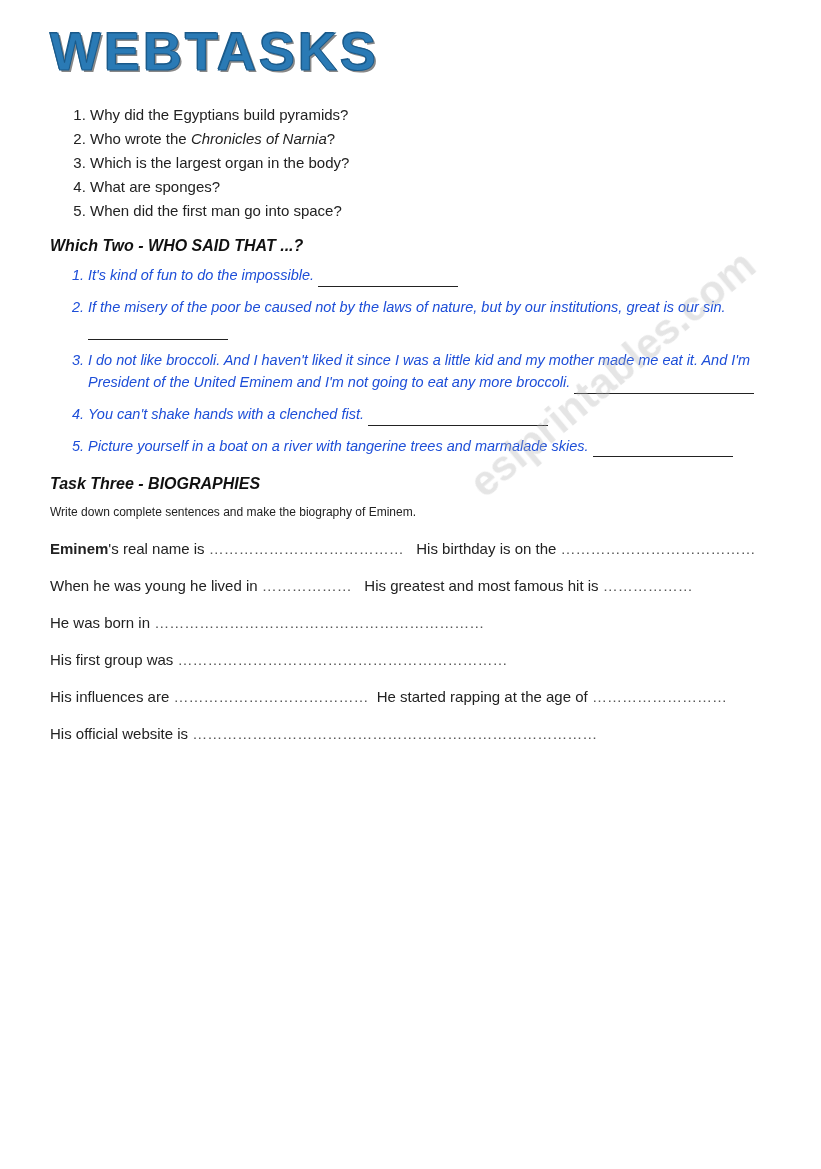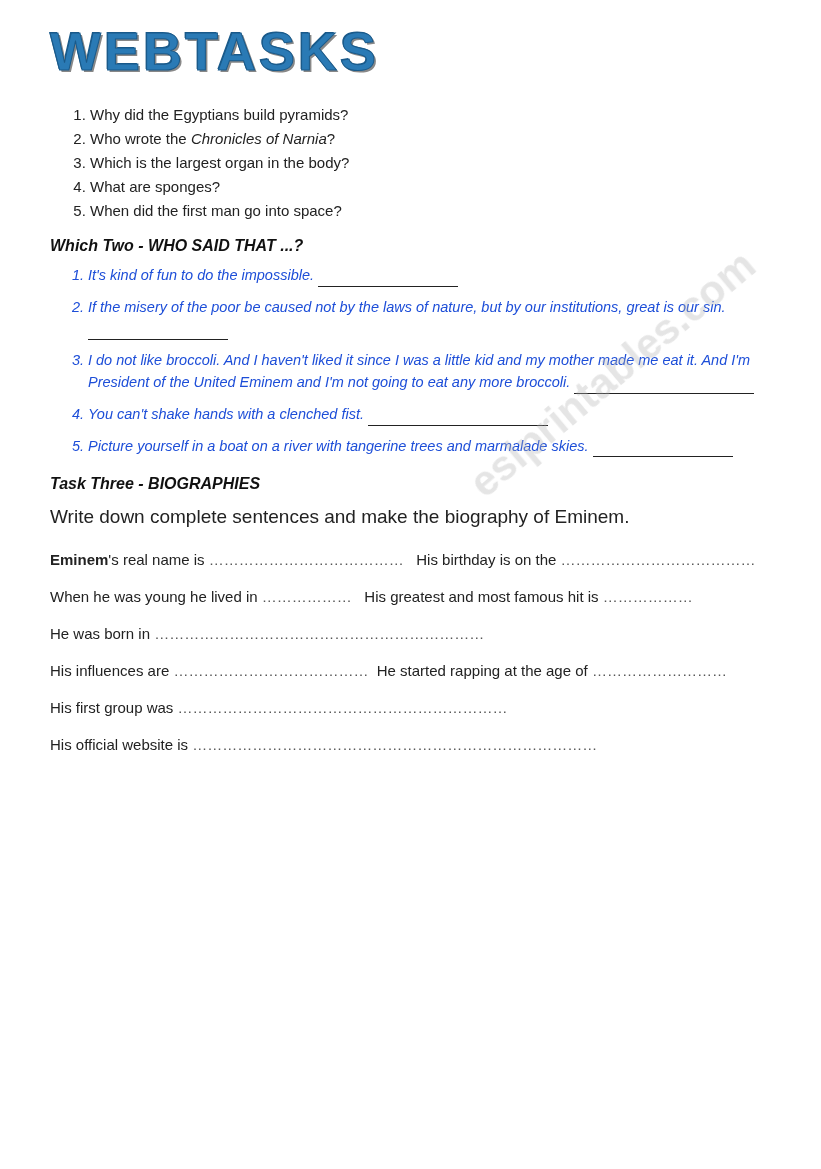--- a/index.html
+++ b/index.html
@@ -80,21 +80,21 @@
 
     .blank-long {
       min-width: 180px;
     }
 
     .task-three-section {
       margin-top: 10px;
     }
 
     .task-three-intro {
-      font-size: 19px;
+      font-size: 12px;
       margin-bottom: 16px;
       color: #222;
       line-height: 1.5;
     }
 
     .bio-line {
       margin-bottom: 13px;
       font-size: 15px;
       line-height: 1.6;
       color: #222;
@@ -186,24 +186,24 @@
   <div class="bio-line">
     When he was young he lived in <span class="dots">………………</span>&nbsp;&nbsp;
     His greatest and most famous hit is <span class="dots">………………</span>
   </div>
 
   <div class="bio-line">
     He was born in <span class="dots">…………………………………………………………</span>
   </div>
 
   <div class="bio-line">
+    His first group was <span class="dots">…………………………………………………………</span>
+  </div>
+
+  <div class="bio-line">
     His influences are <span class="dots">…………………………………</span>&nbsp;
     He started rapping at the age of <span class="dots">………………………</span>
   </div>
 
   <div class="bio-line">
-    His first group was <span class="dots">…………………………………………………………</span>
-  </div>
-
-  <div class="bio-line">
     His official website is <span class="dots">………………………………………………………………………</span>
   </div>
 </div>
 
 </body></html>

